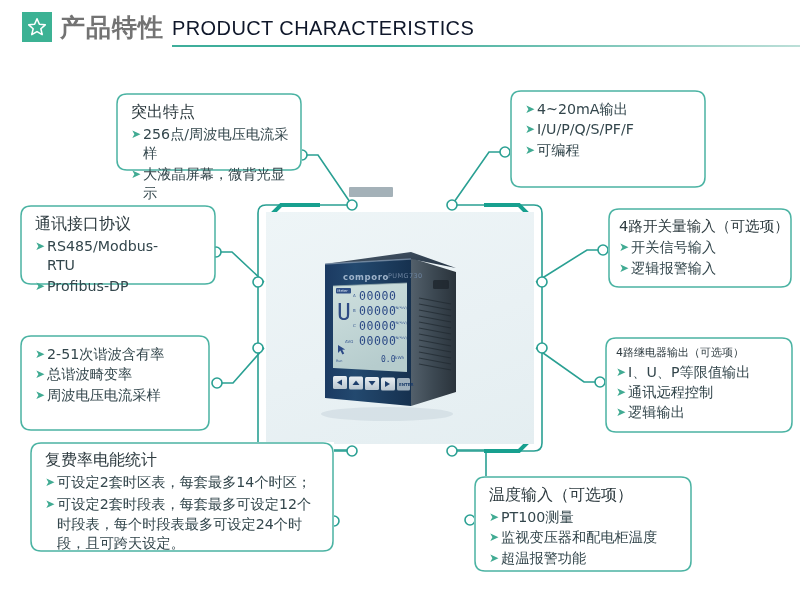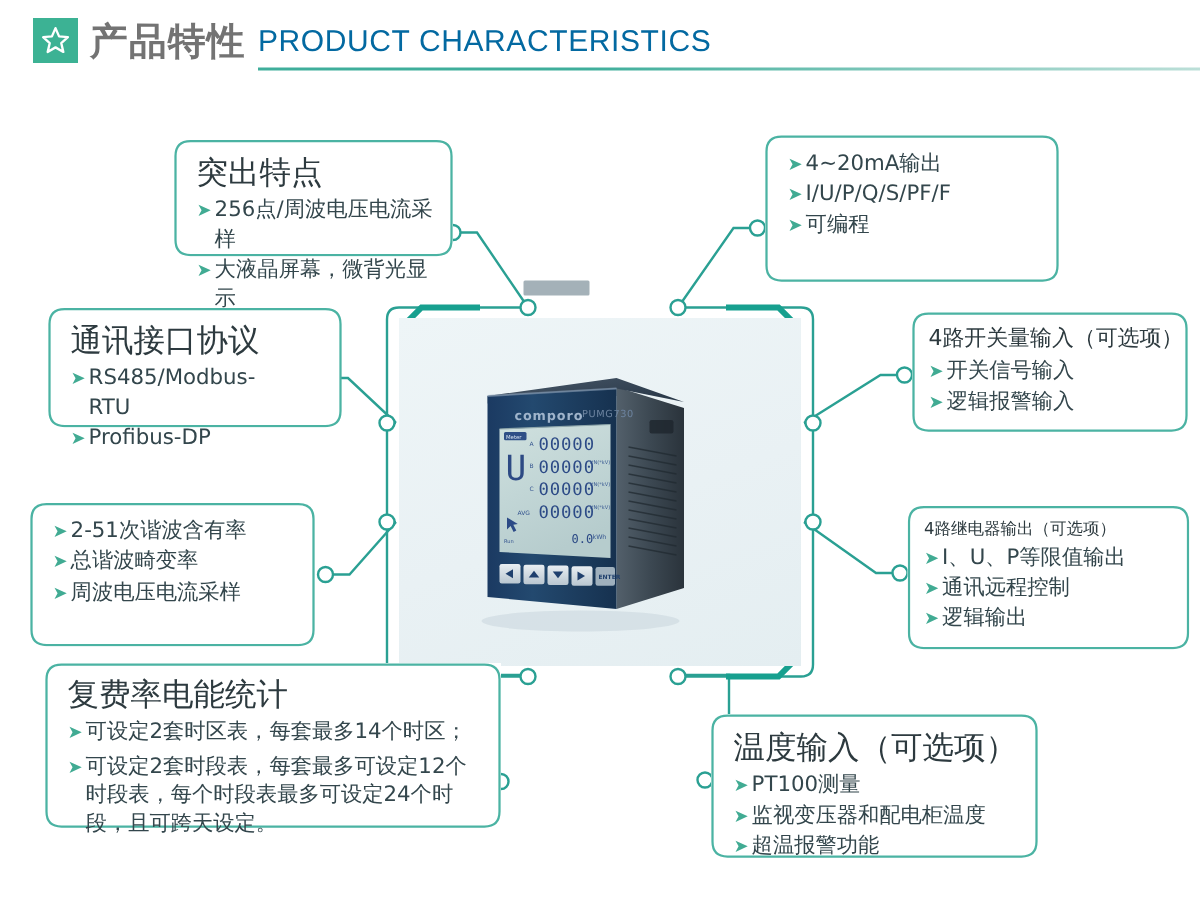--- a/index.html
+++ b/index.html
@@ -20,21 +20,21 @@
   }
   .hdr-icon svg{display:block;}
   .hdr-cn{
     position:absolute;left:60px;top:11px;
     font-size:25px;font-weight:bold;color:#737373;
     letter-spacing:1px;white-space:nowrap;
     font-family:"DejaVu Sans","Liberation Sans",sans-serif;
   }
   .hdr-en{
     position:absolute;left:172px;top:17px;
-    font-size:20px;color:#0369a1;white-space:nowrap;
+    font-size:20px;color:#0f172a;white-space:nowrap;
     letter-spacing:.4px;
   }
   .hdr-rule{
     position:absolute;left:172px;top:45px;width:628px;height:2px;
     background:linear-gradient(to right,#3fae9b 0%,#3fae9b 35%,#bcdfd8 100%);
   }
 
   
   .stage{
     position:absolute;left:266px;top:212px;width:268px;height:232px;
@@ -44,21 +44,21 @@
   
   .box{
     position:absolute;
     background:#fff;
     box-sizing:border-box;
   }
   .box .bx-svg{position:absolute;left:0;top:0;}
   .box .bx-in{position:absolute;left:0;top:0;width:100%;height:100%;
     padding:9px 13px 8px 15px;box-sizing:border-box;}
   .bx-title{
-    font-size:21px;color:#2d3a3f;font-weight:500;
+    font-size:16px;color:#2d3a3f;font-weight:500;
     font-family:"DejaVu Sans","Liberation Sans",sans-serif;
     line-height:1.25;margin-bottom:3px;white-space:nowrap;
   }
   .bx-li{
     display:flex;align-items:flex-start;
     font-size:14.2px;color:#33464c;line-height:1.36;
     font-family:"DejaVu Sans","Liberation Sans",sans-serif;
     margin-top:1px;
   }
   .bx-li .arw{
@@ -300,21 +300,21 @@
         <span class="arw">➤</span>
         <span class="tx">I/U/P/Q/S/PF/F</span>
       </div>
       <div class="bx-li">
         <span class="arw">➤</span>
         <span class="tx">可编程</span>
       </div>
     </div>
   </div>
 
-  <div class="box" style="left:32px;top:205px;width:176px;height:80px;">
+  <div class="box" style="left:20px;top:205px;width:176px;height:80px;">
     <svg class="bx-svg" width="196" height="80" viewBox="0 0 196 80">
       <path d="M11,1 L185,1 Q195,1 195,11 L195,69 Q195,79 185,79 L11,79 Q1,79 1,69 L1,11 Q1,1 11,1 Z" fill="#ffffff" stroke="#4bb3a3" stroke-width="1.5"></path>
     </svg>
     <div class="bx-in">
       <div class="bx-title">通讯接口协议</div>
       <div class="bx-li">
         <span class="arw">➤</span>
         <span class="tx">RS485/Modbus-RTU</span>
       </div>
       <div class="bx-li">

